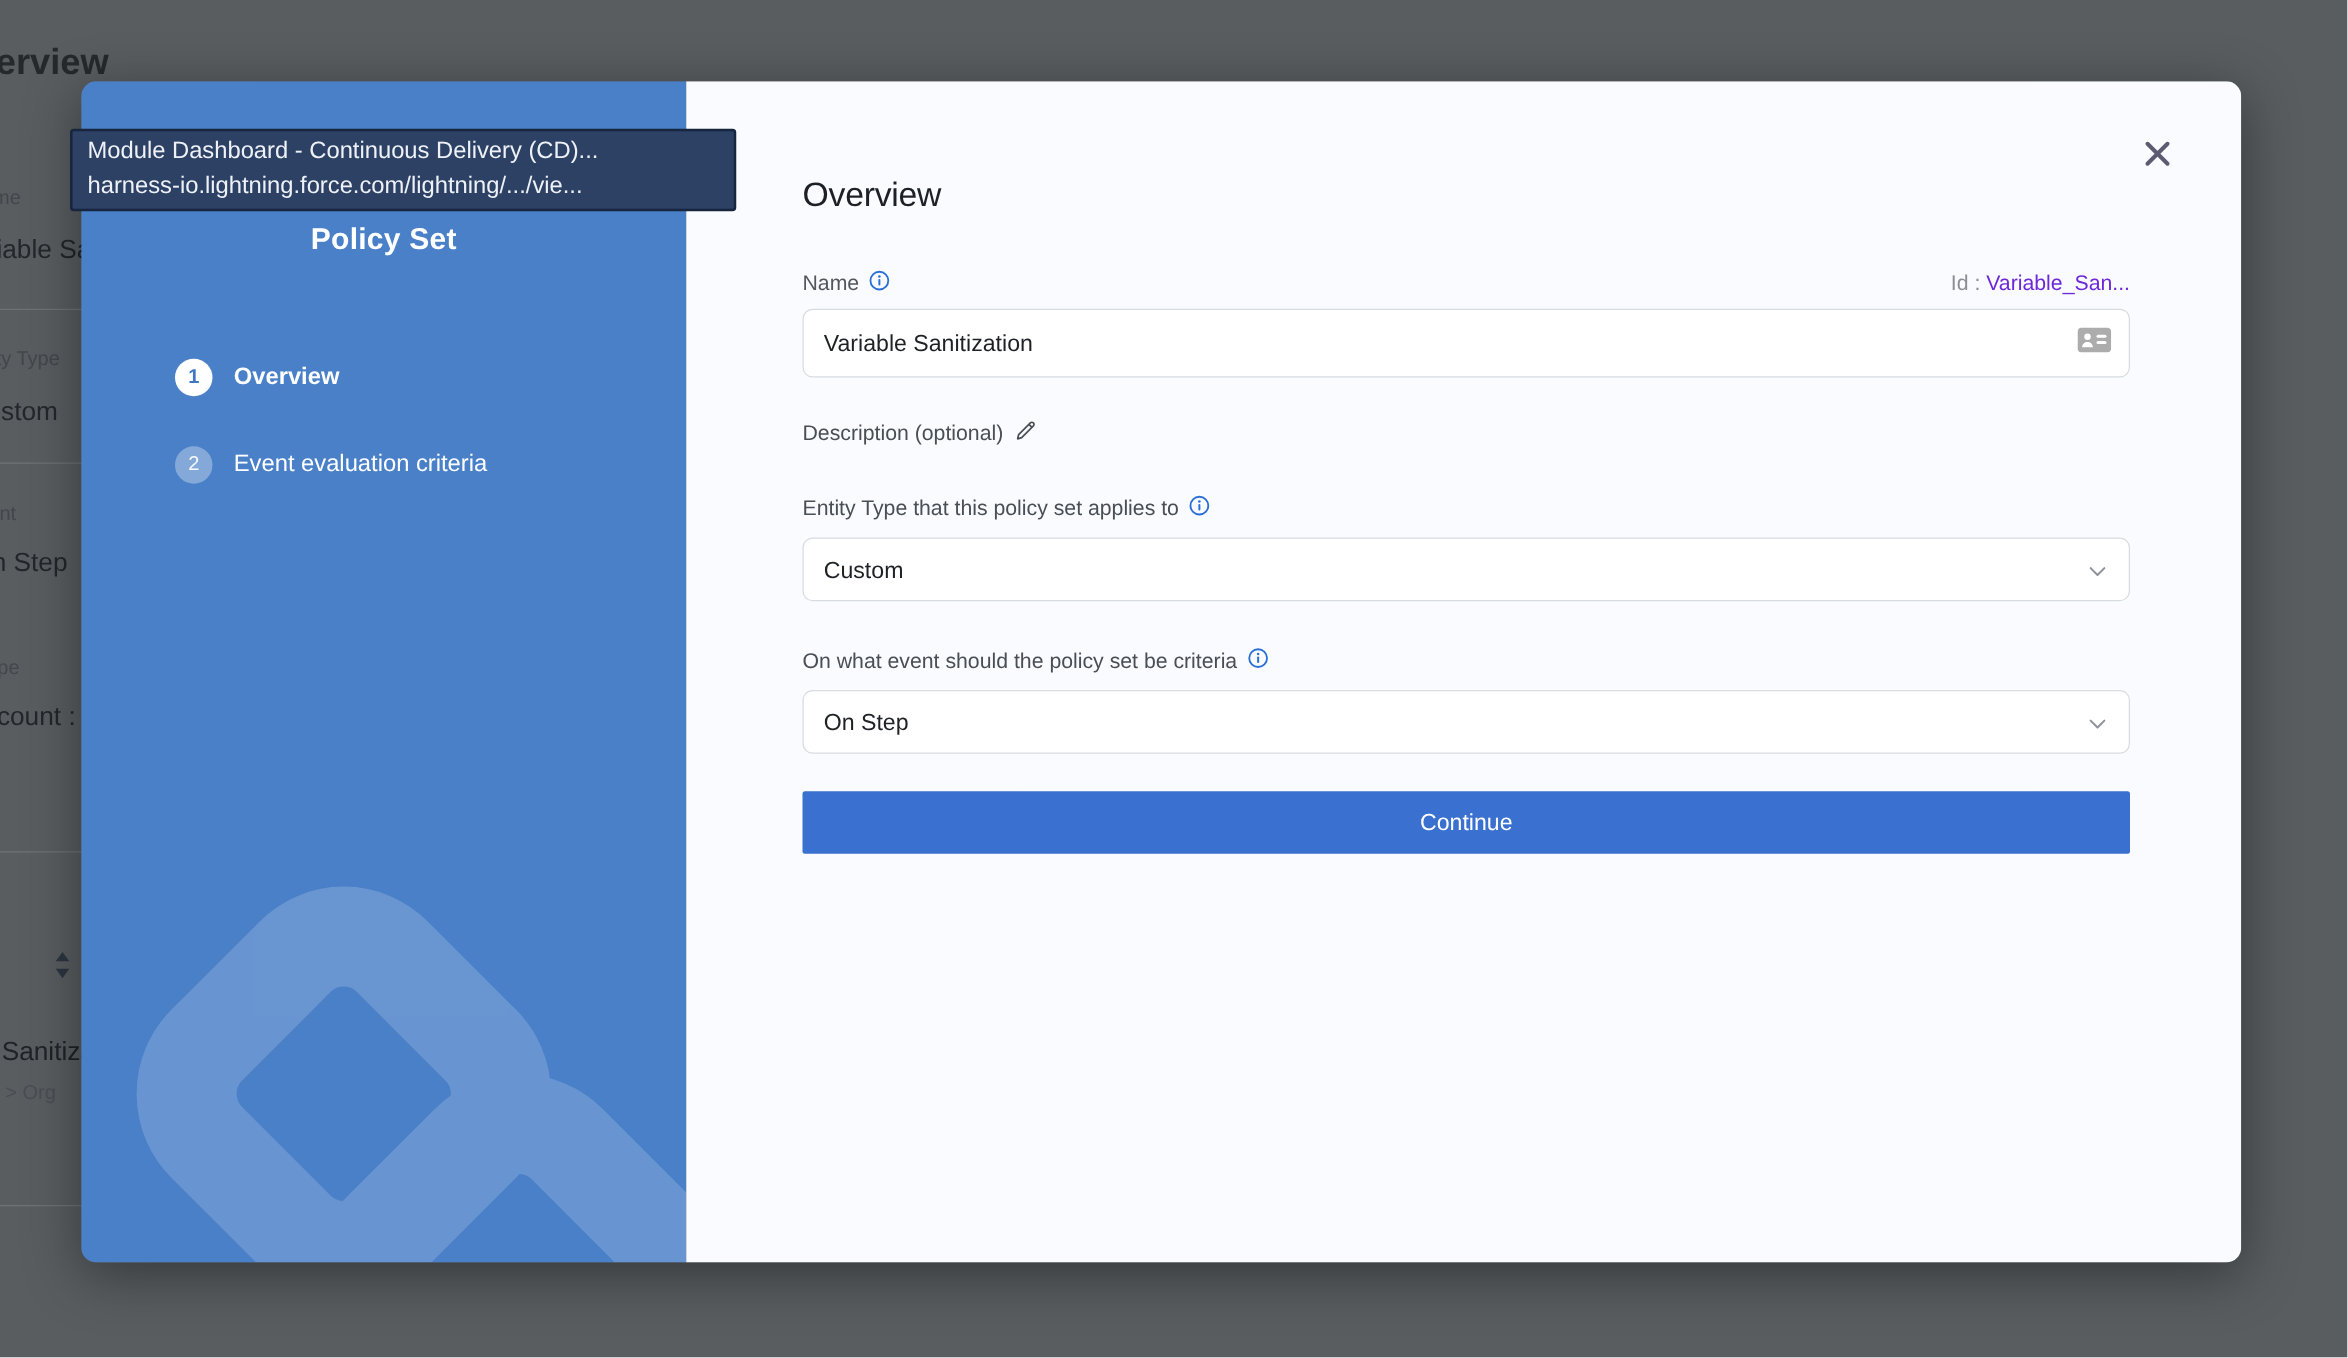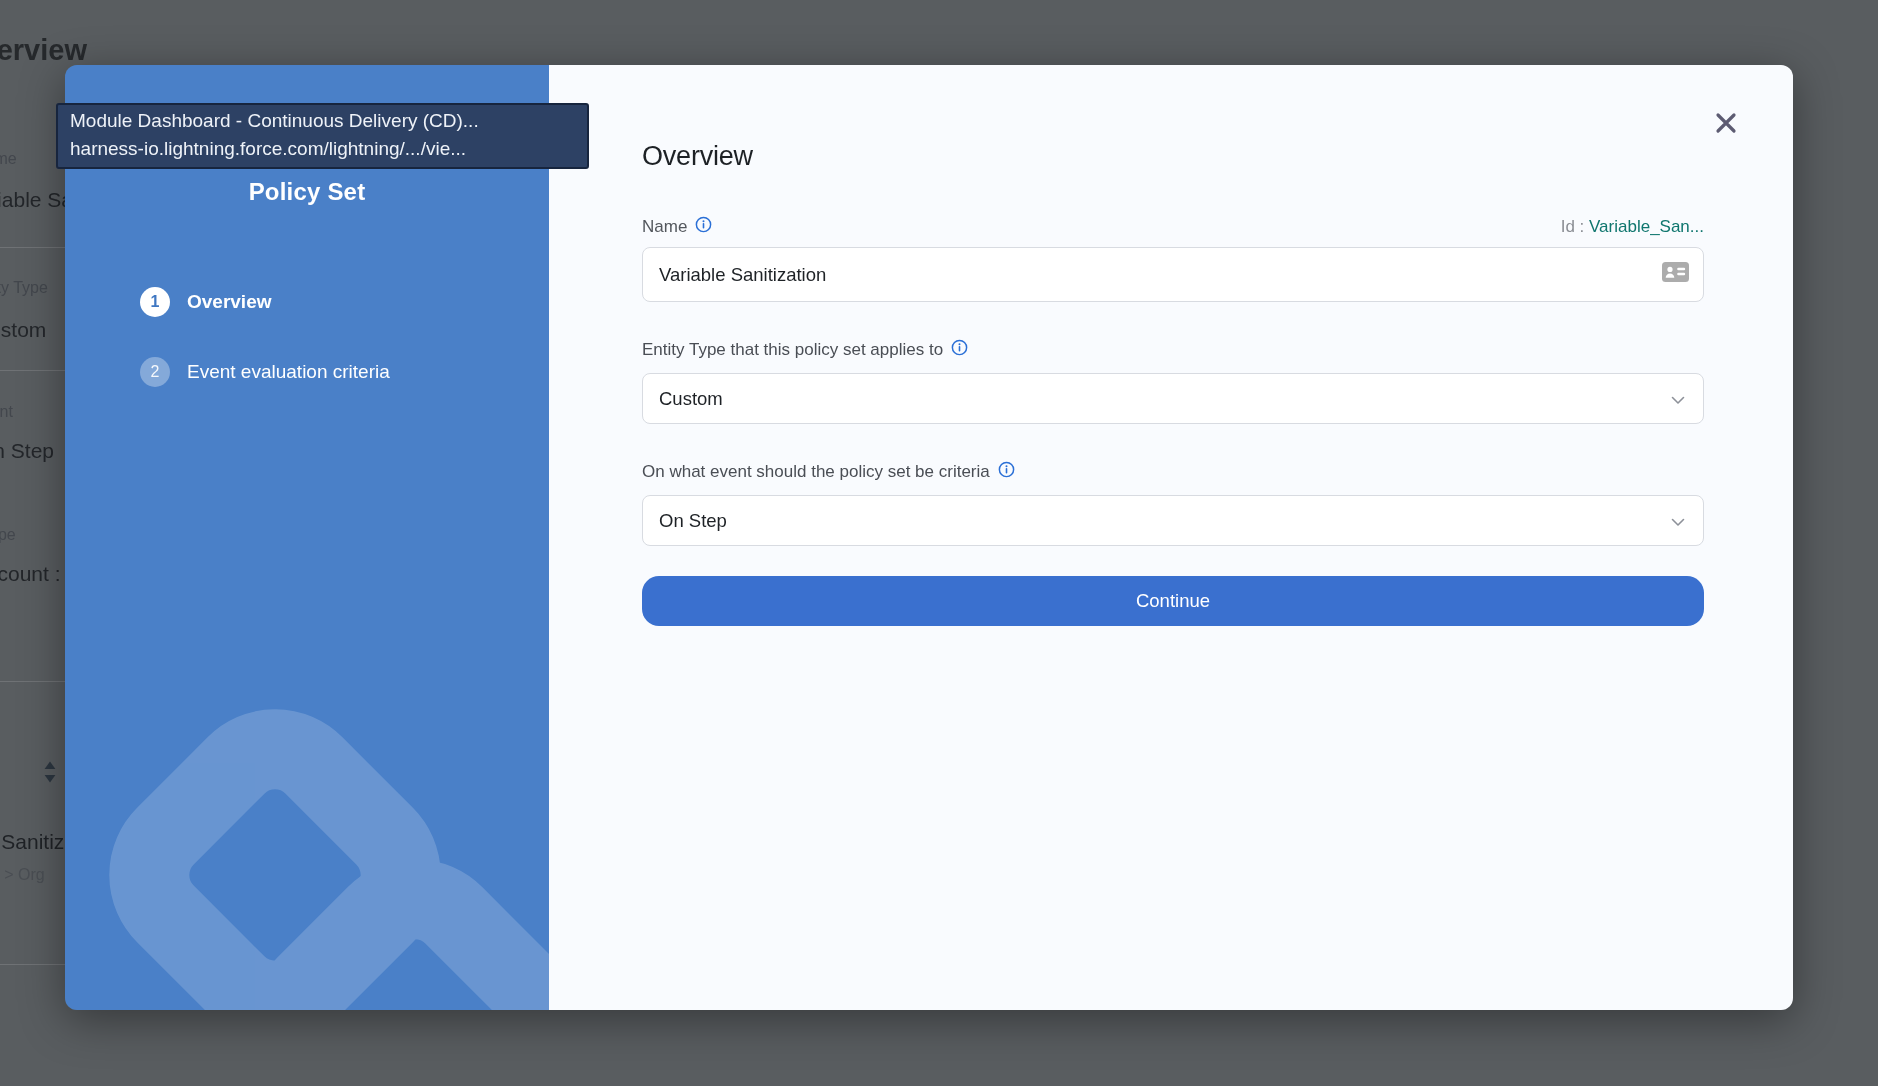--- a/index.html
+++ b/index.html
@@ -48,31 +48,31 @@
   .content{flex:1;position:relative;background:#f9fbfe;box-sizing:border-box;
     padding:0 89px 0 93px;}
   .close-btn{position:absolute;top:45px;right:54px;width:26px;height:26px;
     background:none;border:none;padding:0;cursor:pointer;line-height:0;}
   .heading{margin:0;padding-top:76px;font-size:27px;font-weight:500;color:#1d2125;
     letter-spacing:-0.2px;}
   .field-head{display:flex;align-items:center;justify-content:space-between;margin-top:44px;}
   .lbl{font-size:17px;color:#4a4e55;font-weight:500;display:flex;align-items:center;gap:8px;}
   .lbl-light{font-weight:400;color:#53575d;}
   .id-line{font-size:17px;color:#8b8e94;}
-  .id-link{color:#0f766e;text-decoration:none;cursor:pointer;}
+  .id-link{color:#6d28d9;text-decoration:none;cursor:pointer;}
   .text-input{margin-top:9px;height:53px;background:#ffffff;border:1px solid #d8dbe1;
     border-radius:8px;display:flex;align-items:center;justify-content:space-between;
     padding:0 14px 0 16px;font-size:18.5px;color:#1e2226;cursor:text;}
   .desc-row{margin-top:33px;}
   .form-label{margin-top:37px;align-items:center;}
   .select{margin-top:12px;height:51px;background:#ffffff;border:1px solid #d8dbe1;
     border-radius:8px;display:flex;align-items:center;justify-content:space-between;
     padding:0 18px 0 16px;font-size:18.5px;color:#1e2226;box-sizing:border-box;cursor:pointer;}
   .continue-btn{display:block;margin-top:30px;width:100%;height:50px;background:#3a70cf;
-    border:none;border-radius:17px;color:#ffffff;font-size:18.5px;font-weight:500;
+    border:none;border-radius:2px;color:#ffffff;font-size:18.5px;font-weight:500;
     font-family:"Liberation Sans",sans-serif;cursor:pointer;}
   
   .link-tooltip{position:absolute;left:56px;top:103px;width:533px;height:66px;
     box-sizing:border-box;background:#2d4164;border:2px solid #17253e;border-radius:3px;
     padding:2px 10px 0 12px;color:#eef2f8;font-size:19px;line-height:28px;font-weight:500;
     z-index:50;white-space:nowrap;overflow:hidden;}
 </style>
 </head>
 <body>
 
@@ -156,20 +156,29 @@
           <svg width="27" height="20" viewBox="0 0 27 20">
             <rect width="27" height="20" rx="3.5" fill="#acacac"></rect>
             <circle cx="8" cy="7.4" r="2.6" fill="#ffffff"></circle>
             <path d="M3.7 15.8 c0-2.7 2-4.3 4.3-4.3 s4.3 1.6 4.3 4.3 z" fill="#ffffff"></path>
             <rect x="15.2" y="5.8" width="8" height="2.4" rx="1.2" fill="#ffffff"></rect>
             <rect x="15.2" y="10.8" width="8" height="2.4" rx="1.2" fill="#ffffff"></rect>
           </svg>
         </span>
       </div>
 
+      <div class="lbl desc-row">
+        <span>Description (optional)</span>
+        <span>
+          <svg width="19" height="19" viewBox="0 0 18 18" fill="none" stroke="#4a4e55" stroke-width="1.3" stroke-linejoin="round">
+            <path d="M3 15.2 L3.7 12 L12.6 3.1 a1.55 1.55 0 0 1 2.2 0 l0.1 0.1 a1.55 1.55 0 0 1 0 2.2 L6 14.3 Z"></path>
+            <path d="M11.5 4.2 l2.3 2.3"></path>
+          </svg>
+        </span>
+      </div>
 
       <div class="lbl form-label">
         <span>Entity Type that this policy set applies to</span>
         <span>
           <svg width="17" height="17" viewBox="0 0 16 16">
             <circle cx="8" cy="8" r="6.7" fill="none" stroke="#2a6fd6" stroke-width="1.4"></circle>
             <circle cx="8" cy="4.9" r="0.95" fill="#2a6fd6"></circle>
             <rect x="7.25" y="6.7" width="1.5" height="5" rx="0.7" fill="#2a6fd6"></rect>
           </svg>
         </span>

